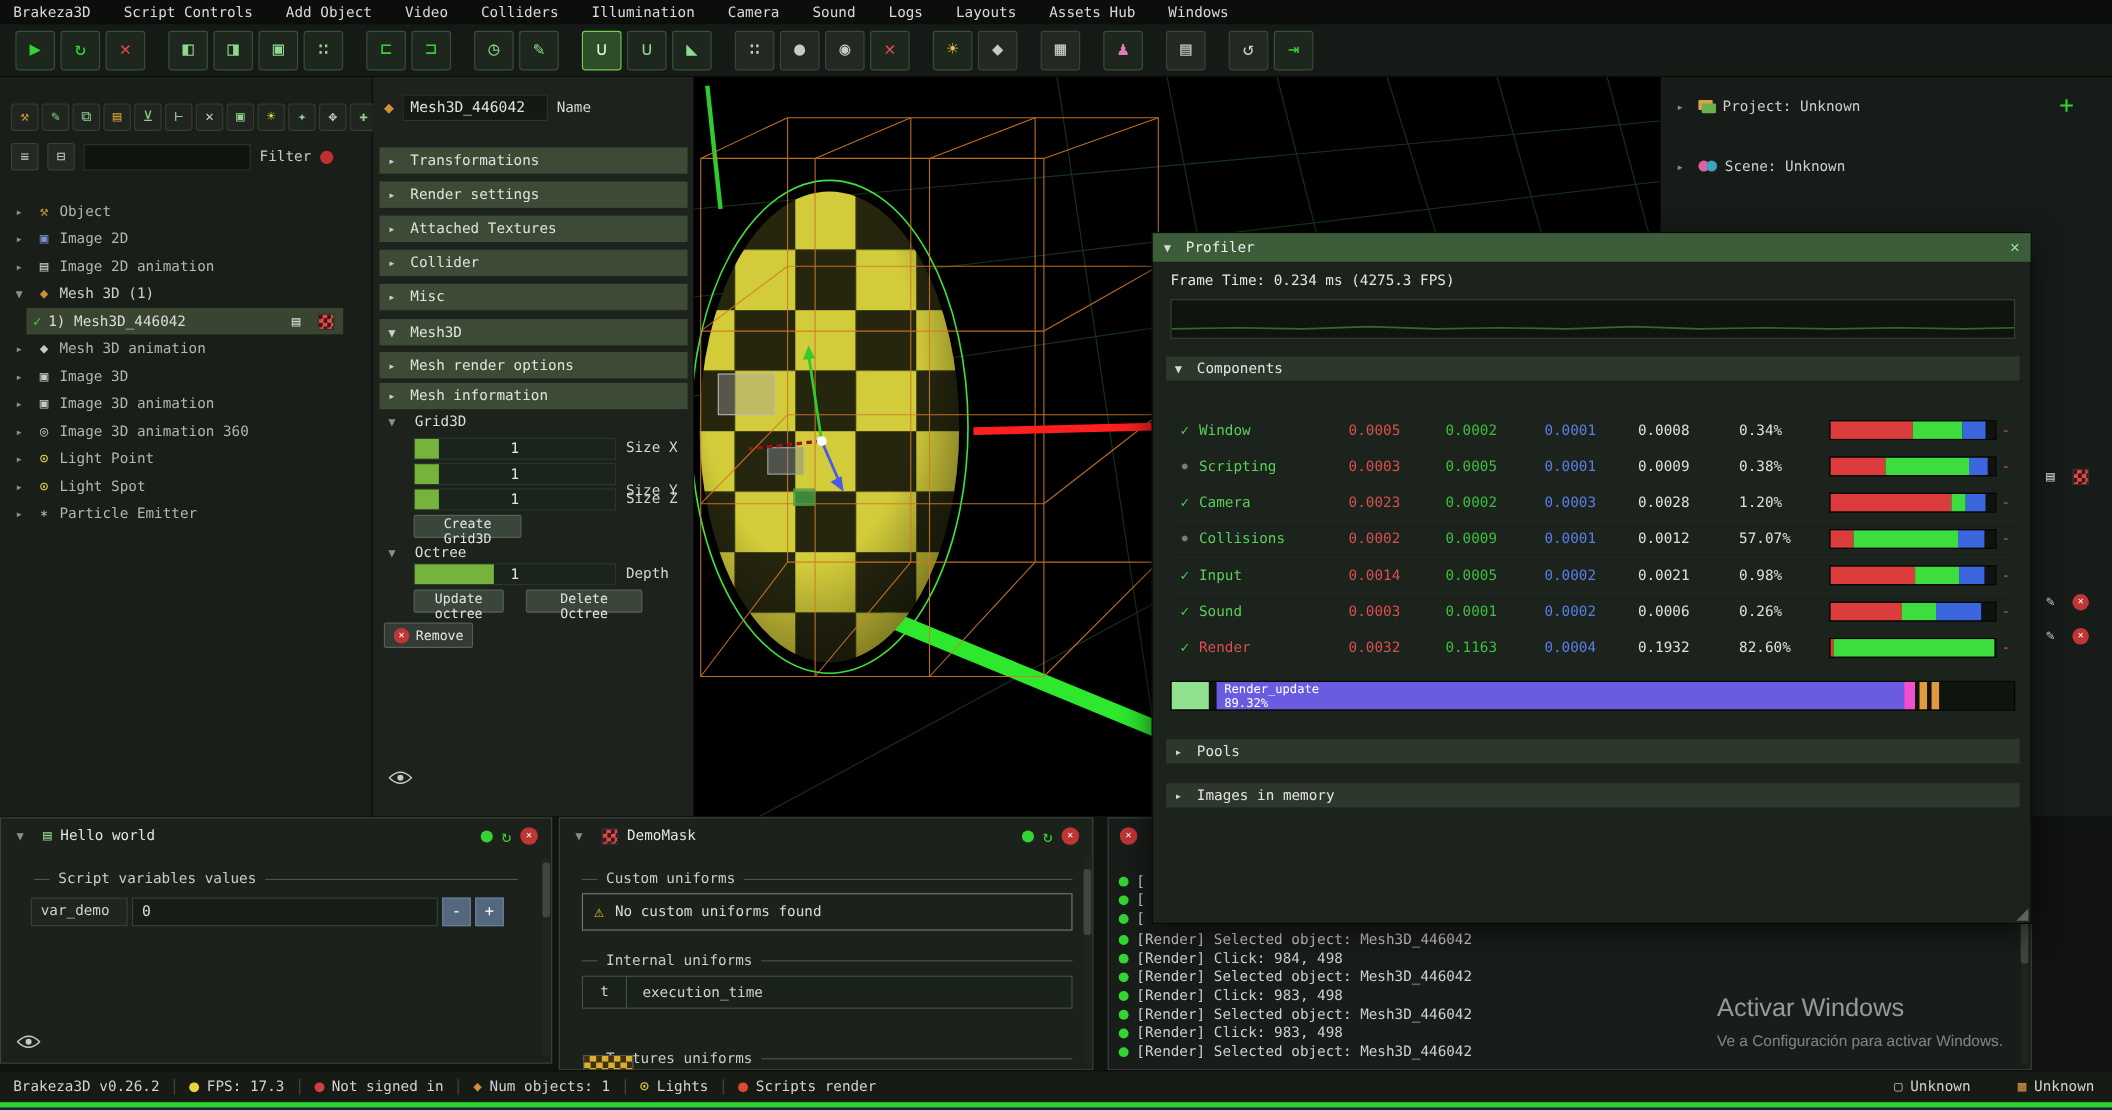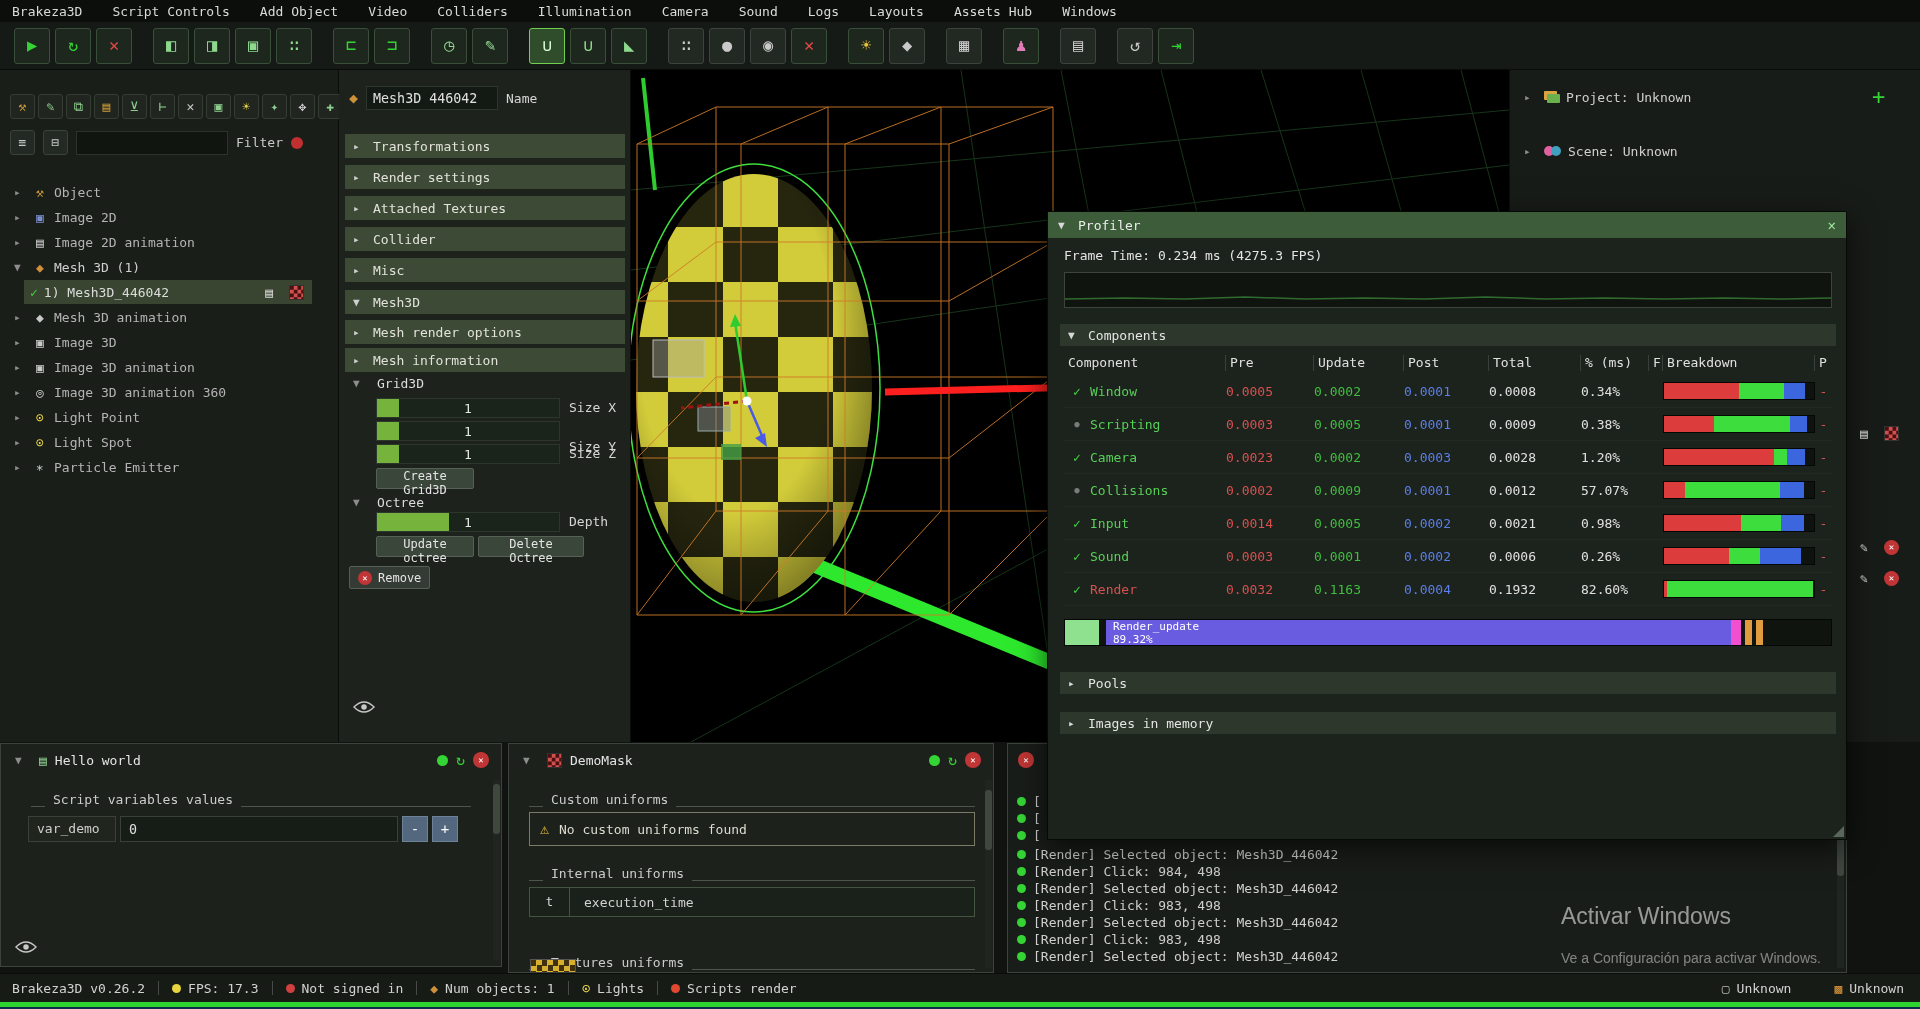--- a/index.html
+++ b/index.html
@@ -61,21 +61,21 @@
 .scicon i:last-child{left:7px;top:1px;background:#40a0c0}
 .fice{position:absolute;width:22px;height:20px;font-size:13px;line-height:20px;text-align:center;color:#d8d8d8;z-index:6;cursor:pointer}
 .fmask{position:absolute;width:15px;height:15px;background:repeating-conic-gradient(#d05050 0% 25%,#4a1010 0% 50%) 0 0/7.5px 7.5px;border:1px solid #333;z-index:6}
 .fx{position:absolute;width:15px;height:15px;border-radius:50%;background:#c03535;color:#fff;font-size:9px;line-height:15px;text-align:center;z-index:6;cursor:pointer}
 
 .bpanel{position:absolute;background:#1c211c;border:1px solid #3c423c;z-index:6;overflow:hidden}
 .ptitlerow{position:absolute;left:0;top:0;width:100%;height:32px;display:flex;align-items:center;gap:8px;padding-left:14px;color:#e4e4e4}
 .gdot{width:11px;height:11px;border-radius:50%;background:#35d435;display:inline-block}
 .reload{color:#35d435;font-size:15px;cursor:pointer}
 .closec{width:16px;height:16px;border-radius:50%;background:#c03535;color:#fff;font-size:9px;line-height:16px;text-align:center;cursor:pointer}
-.sep{position:absolute;display:flex;align-items:flex-end;gap:8px;color:#cccccc}
+.sep{position:absolute;display:flex;align-items:center;gap:8px;color:#cccccc}
 .sep i{display:block;height:1px;background:#4f554d}
 .sep .l1{width:14px}.sep .l2{flex:1}
 .warnbox{position:absolute;border:1px solid #7a7a68;display:flex;align-items:center;gap:10px;padding-left:10px;color:#dcdcd0}
 .warn{color:#e8c33c;font-size:15px}
 .unirow{position:absolute;border:1px solid #44543f;background:#1a211a;display:flex;align-items:center;color:#d2d2d2}
 .unikey{width:40px;text-align:center;border-right:1px solid #44543f;align-self:stretch;line-height:28px}
 .varrow{position:absolute;display:flex;align-items:center;gap:4px}
 .varlabel{width:88px;height:26px;background:#20261e;border:1px solid #3a403a;line-height:24px;padding-left:8px;color:#cfcfcf}
 .varinput{width:278px;height:26px;background:#161c16;border:1px solid #3a403a;color:#e0e0e0;font-family:inherit;padding:0 8px}
 .pm{width:26px;height:26px;background:#53687e;border:1px solid #6c8298;color:#fff;font-family:inherit;font-size:14px;cursor:pointer;padding:0}
@@ -83,21 +83,21 @@
 .thumb{position:absolute;width:46px;height:18px;background:repeating-conic-gradient(#d8b030 0% 25%,#403010 0% 50%) 0 0/11px 11px;border:1px solid #555}
 .sbtrack{position:absolute;width:7px;background:#20251f}
 .sbthumb{position:absolute;width:7px;background:#3f473f;border-radius:3px}
 
 #console{position:absolute;left:1007px;top:743px;width:840px;height:230px;background:#191d19;border:1px solid #3c423c;z-index:5}
 .logline{position:absolute;left:9px;display:flex;align-items:center;gap:7px;color:#cfcfcf;white-space:nowrap}
 .logdot{width:9px;height:9px;border-radius:50%;background:#35d435;flex:none}
 
 #watermark{position:absolute;left:1561px;top:903px;z-index:40;color:rgba(255,255,255,.55);font-family:"Liberation Sans",sans-serif}
 #watermark .w1{font-size:23px}
-#watermark .w2{font-size:14px;margin-top:20px;color:rgba(255,255,255,.45)}
+#watermark .w2{font-size:14px;margin-top:8px;color:rgba(255,255,255,.45)}
 
 #profiler{position:absolute;left:1047px;top:211px;width:800px;height:629px;background:#1c221c;border:1px solid #070907;box-shadow:0 8px 28px rgba(0,0,0,.65);z-index:50}
 .proftitle{height:26px;background:#3c5c3a;display:flex;align-items:center;gap:8px;padding:0 10px;color:#ececec;cursor:move}
 .proftitle .caret{margin-left:0;width:12px;color:#d8d8d8}
 .pclose{margin-left:auto;color:#9fe89f;cursor:pointer;font-size:14px}
 .pframe{position:absolute;left:16px;top:36px;color:#e4e4e4}
 .pgraph{position:absolute;left:16px;top:60px;width:768px;height:36px;background:#10140f;border:1px solid #3c443c}
 .phead{position:absolute;left:12px;width:776px;height:22px;background:#2d372b;display:flex;align-items:center;gap:8px;padding-left:8px;color:#e4e4e4;cursor:pointer}
 .phead .caret{margin-left:0;width:12px;color:#d8d8d8}
 .pgrid{position:absolute;left:16px;width:768px;display:grid;grid-template-columns:26px 136px 88px 90px 85px 92px 68px 14px 152px 17px;align-items:center}
@@ -315,21 +315,21 @@
   <button class="btn" style="left:37px;top:398px;width:98px">Create Grid3D</button>
   <div class="subt" style="top:425px">
       <span class="caret" style="margin-left:0">▼</span>
       <span>Octree</span>
     </div>
   <div class="slider" style="top:442px">
       <span class="grab" style="width:72px"></span>
       <span class="sval">1</span>
     </div>
   <span class="slabel" style="top:444px">Depth</span>
-  <button class="btn" style="left:37px;top:466px;width:98px">Update octree</button>
+  <button class="btn" style="left:37px;top:466px;width:82px">Update octree</button>
   <button class="btn" style="left:139px;top:466px;width:106px">Delete Octree</button>
   <button class="removebtn">
       <span class="xcircle">✕</span>
       <span>Remove</span>
     </button>
   <span class="eye" style="left:14px;top:630px"><svg width="22" height="14" viewBox="0 0 24 14">
         <path d="M1 7 Q12 -4 23 7 Q12 18 1 7Z" fill="none" stroke="#c8c8c8" stroke-width="1.4"></path>
         <circle cx="12" cy="7" r="3" fill="#c8c8c8"></circle>
       </svg></span>
 </div>
@@ -544,31 +544,20 @@
   <div class="pframe">Frame Time: 0.234 ms (4275.3 FPS)</div>
   <div class="pgraph">
     <svg width="766" height="34">
         <polyline points="0,26 60,25 120,26 180,24 240,26 300,25 360,26 420,24 480,26 540,25 600,26 660,25 720,26 766,25" fill="none" stroke="#2f6b2f" stroke-width="1.5"></polyline>
       </svg>
   </div>
   <div class="phead" style="top:112px">
       <span class="caret">▼</span>
       <span>Components</span>
     </div>
-  <div class="pgrid head">
-    <span style="grid-column:1/3">Component</span>
-    <span>Pre</span>
-      <span>Update</span>
-    <span>Post</span>
-      <span>Total</span>
-    <span>% (ms)</span>
-      <span>F</span>
-    <span>Breakdown</span>
-      <span style="border-right:none">P</span>
-  </div>
   <div class="pgrid prow" style="top:163px">
     <span class="pcheck">✓</span>
       <span class="pname">Window</span>
       <span class="vpre">0.0005</span>
       <span class="vupd">0.0002</span>
       <span class="vpost">0.0001</span>
       <span class="vtot">0.0008</span>
       <span class="vpct">0.34%</span>
       <span></span>
       <span class="pbar" data-segments="profiler.rows.0.segments"><span style="display: inline-block; height: 100%; width: 50%; background: rgb(221, 60, 60);"></span><span style="display: inline-block; height: 100%; width: 30%; background: rgb(60, 221, 60);"></span><span style="display: inline-block; height: 100%; width: 14%; background: rgb(60, 102, 221);"></span></span>

